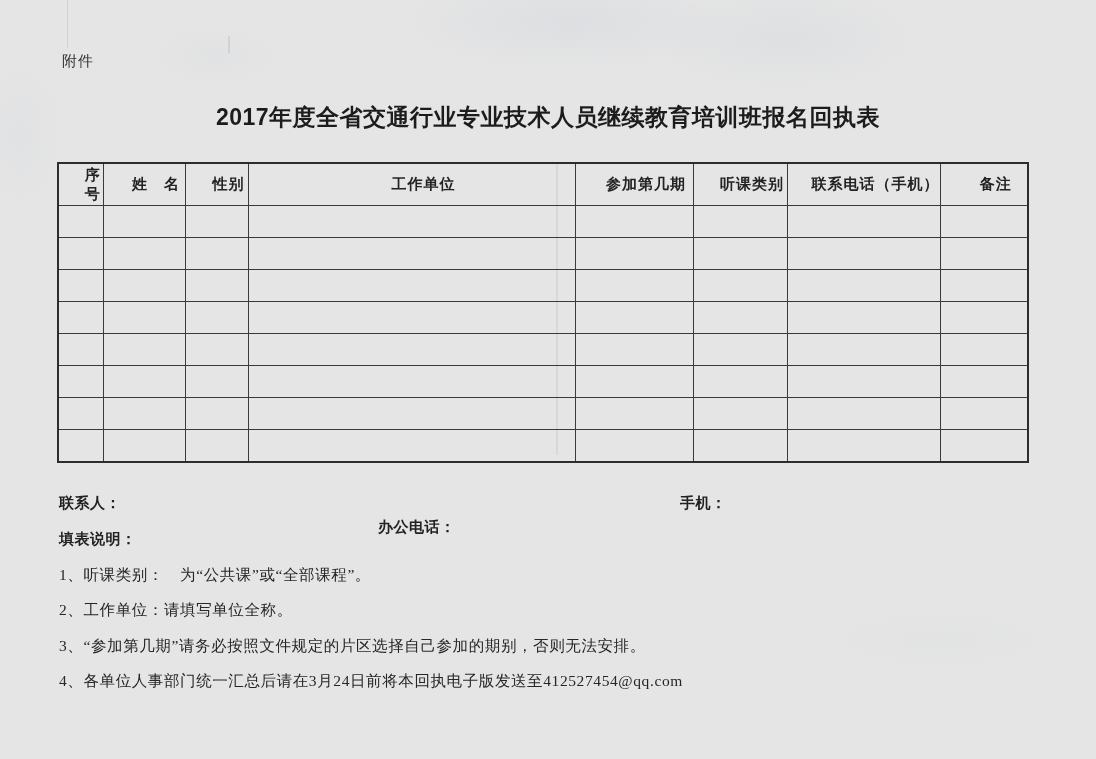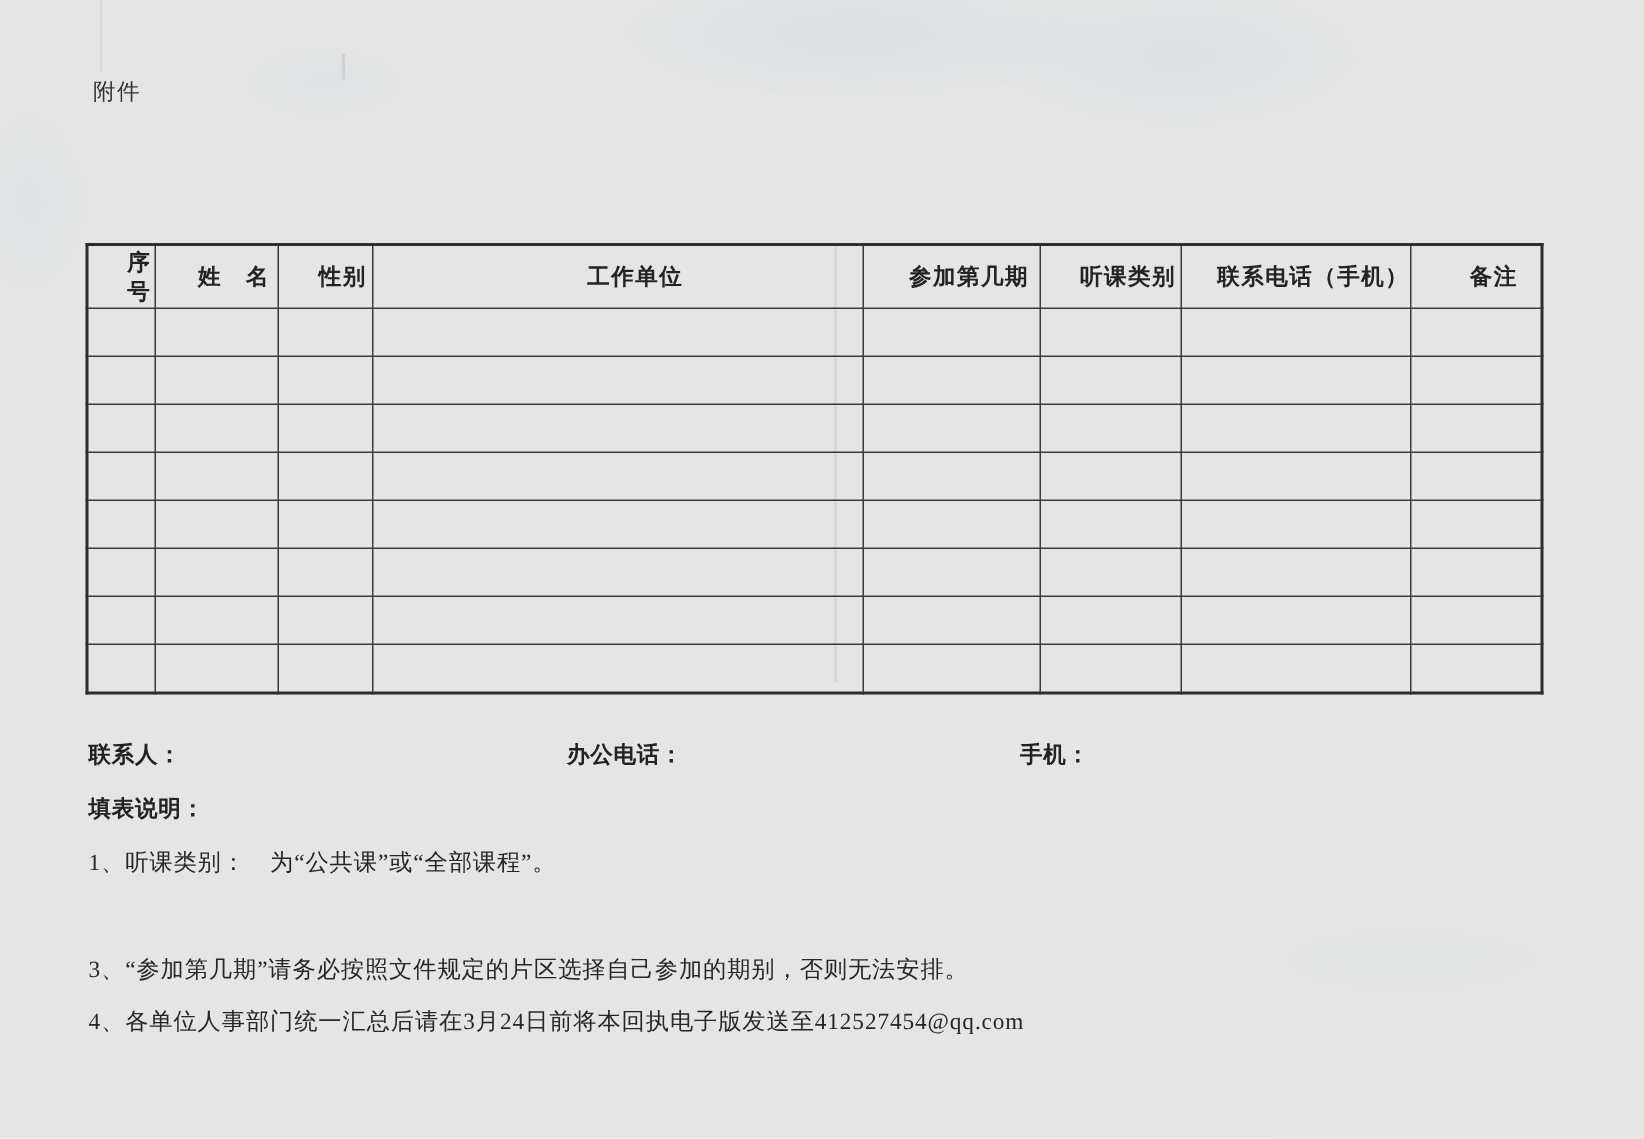--- a/index.html
+++ b/index.html
@@ -91,21 +91,21 @@
   .contact-label {
     position: absolute;
     top: 494px;
     font-family: "Liberation Sans", sans-serif;
     font-weight: bold;
     font-size: 15px;
     letter-spacing: 0.5px;
     color: #222222;
   }
   .contact-person { left: 59px; }
-  .office-phone  { left: 378px; }
+  .office-phone  { left: 378px; margin-top: 24px; }
   .mobile        { left: 680px; }
   .notes-heading {
     position: absolute;
     left: 59px;
     top: 530px;
     font-family: "Liberation Sans", sans-serif;
     font-weight: bold;
     font-size: 15px;
     letter-spacing: 0.5px;
     color: #222222;
@@ -134,20 +134,21 @@
   <div class="blob blob3"></div>
   <div class="blob blob4"></div>
   <div class="blob blob5"></div>
   <div class="art1"></div>
   <div class="art2"></div>
   <div class="art3"></div>
   <div class="seam"></div>
 
   <div class="attachment">附件</div>
 
+  <h1 class="title">2017年度全省交通行业专业技术人员继续教育培训班报名回执表</h1>
 
   <table class="reg">
     <colgroup>
       <col style="width:45px">
       <col style="width:82px">
       <col style="width:63px">
       <col style="width:327px">
       <col style="width:118px">
       <col style="width:94px">
       <col style="width:153px">
@@ -248,16 +249,17 @@
         </tr>
     </tbody>
   </table>
 
   <span class="contact-label contact-person">联系人：</span>
   <span class="contact-label office-phone">办公电话：</span>
   <span class="contact-label mobile">手机：</span>
 
   <div class="notes-heading">填表说明：</div>
   <div class="note-item note-1">1、听课类别：　为“公共课”或“全部课程”。</div>
+  <div class="note-item note-2">2、工作单位：请填写单位全称。</div>
   <div class="note-item note-3">3、“参加第几期”请务必按照文件规定的片区选择自己参加的期别，否则无法安排。</div>
   <div class="note-item note-4">4、各单位人事部门统一汇总后请在3月24日前将本回执电子版发送至412527454@qq.com</div>
 
 </div>
 
 </body></html>

